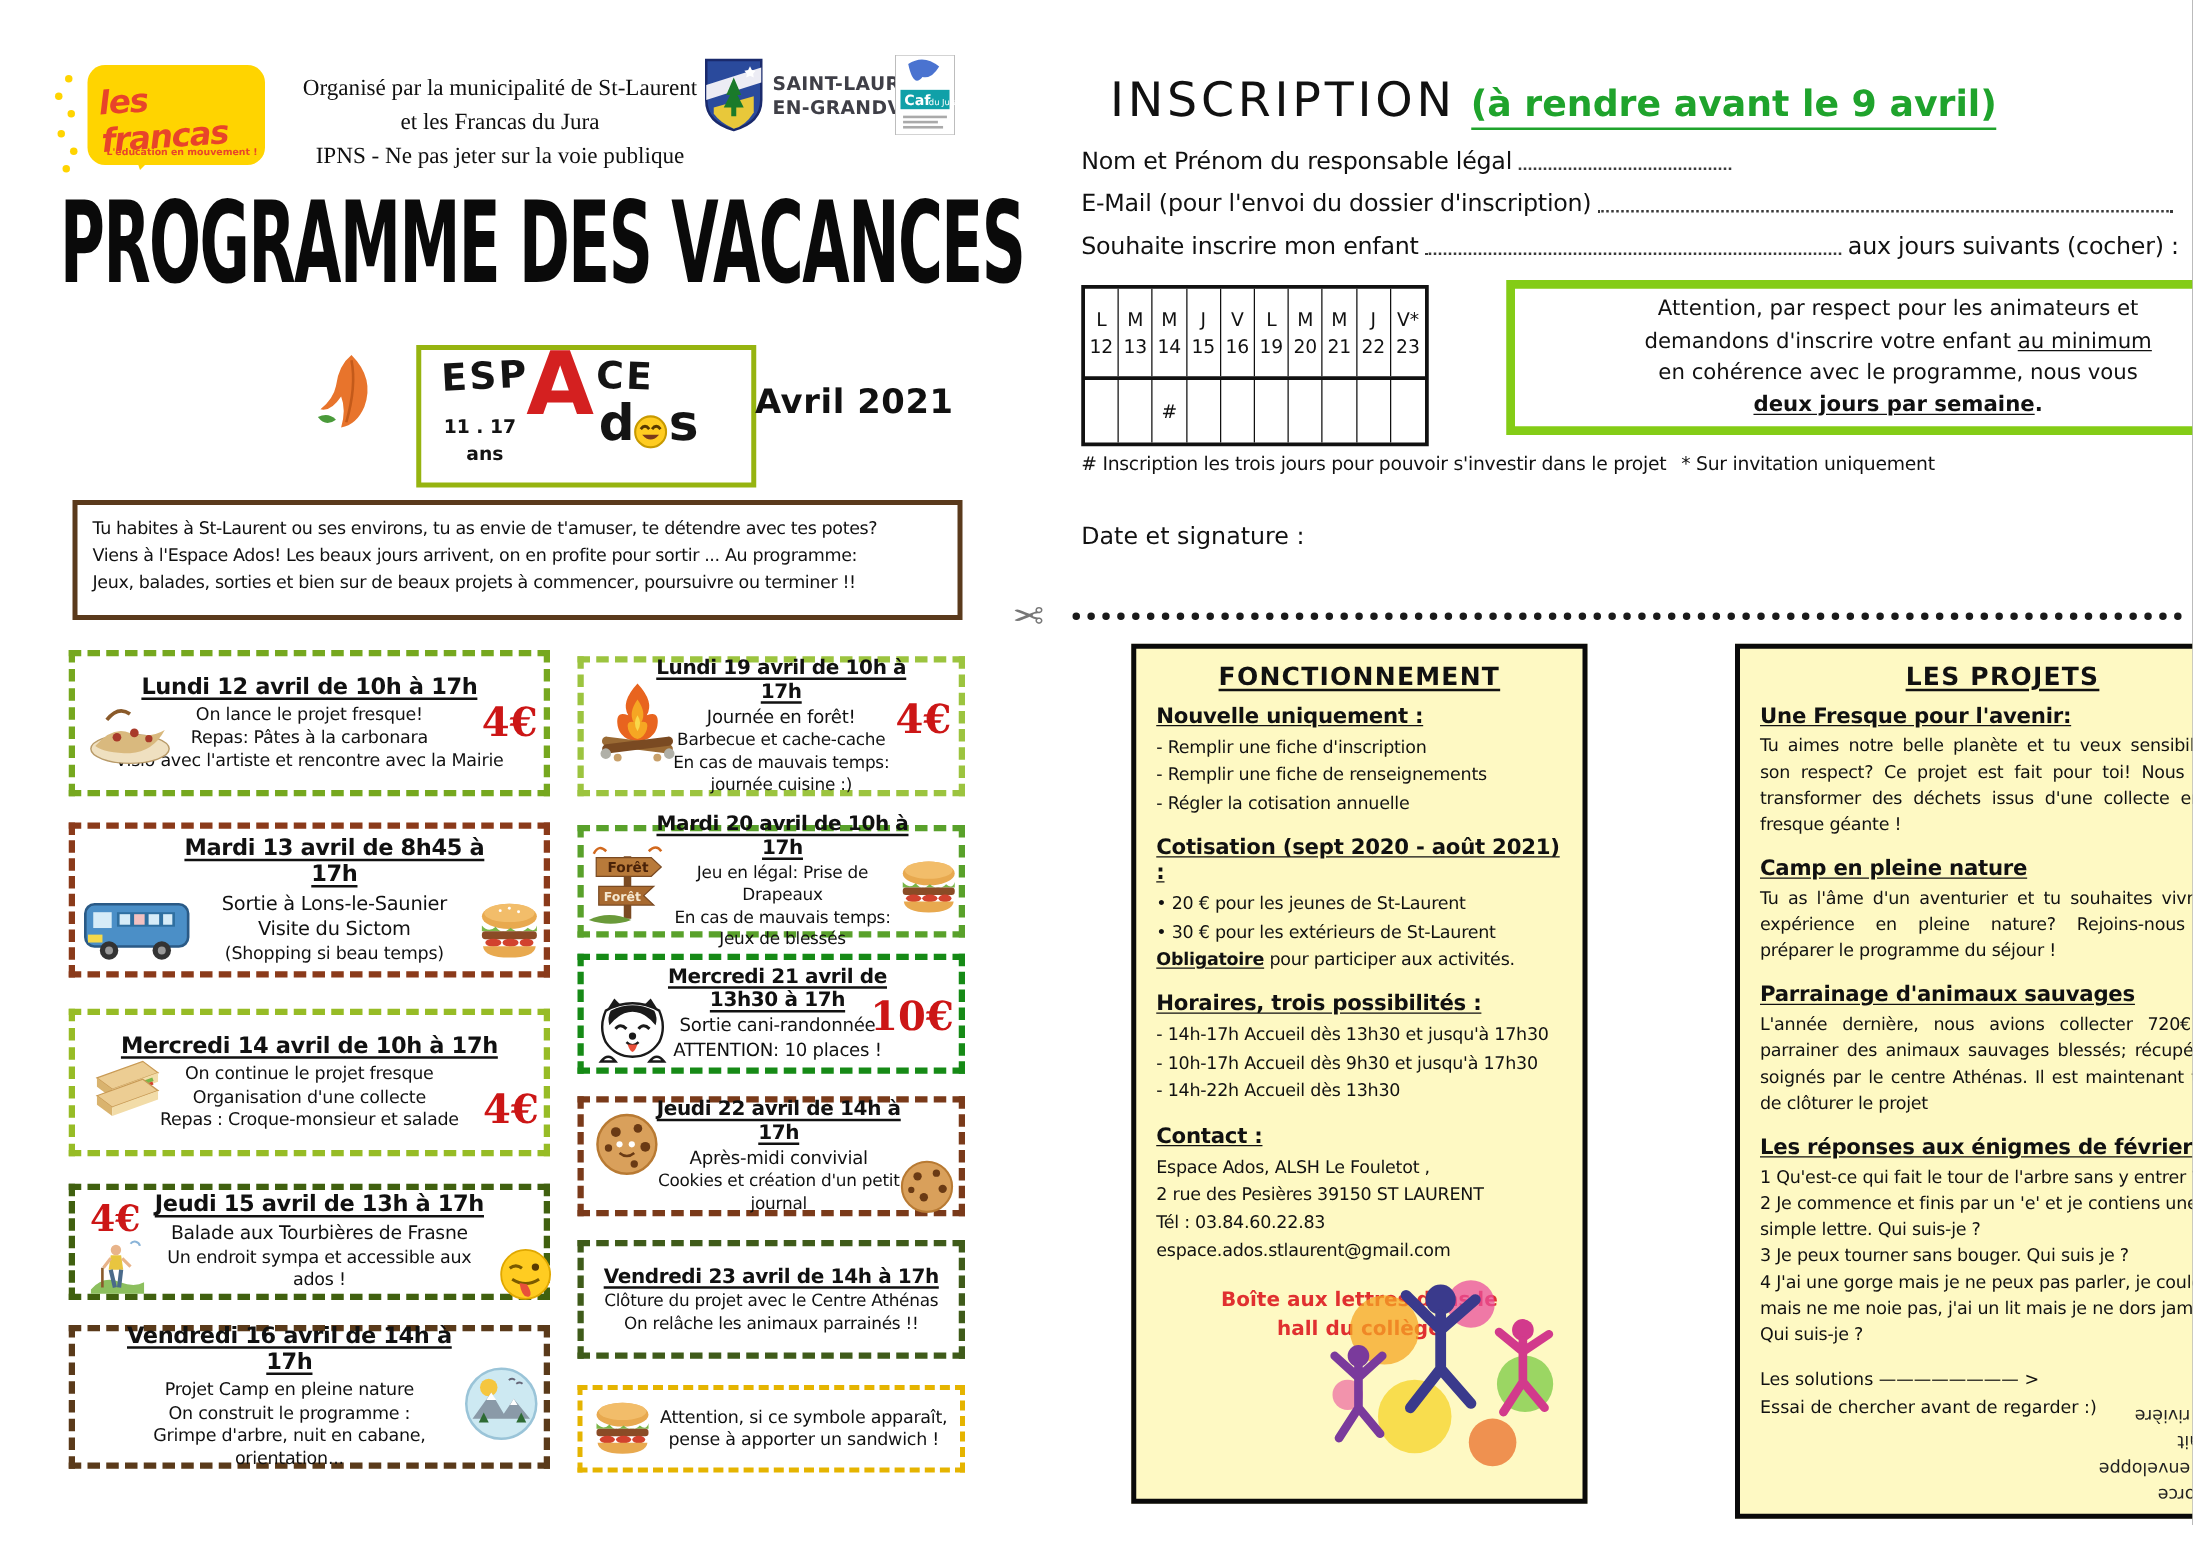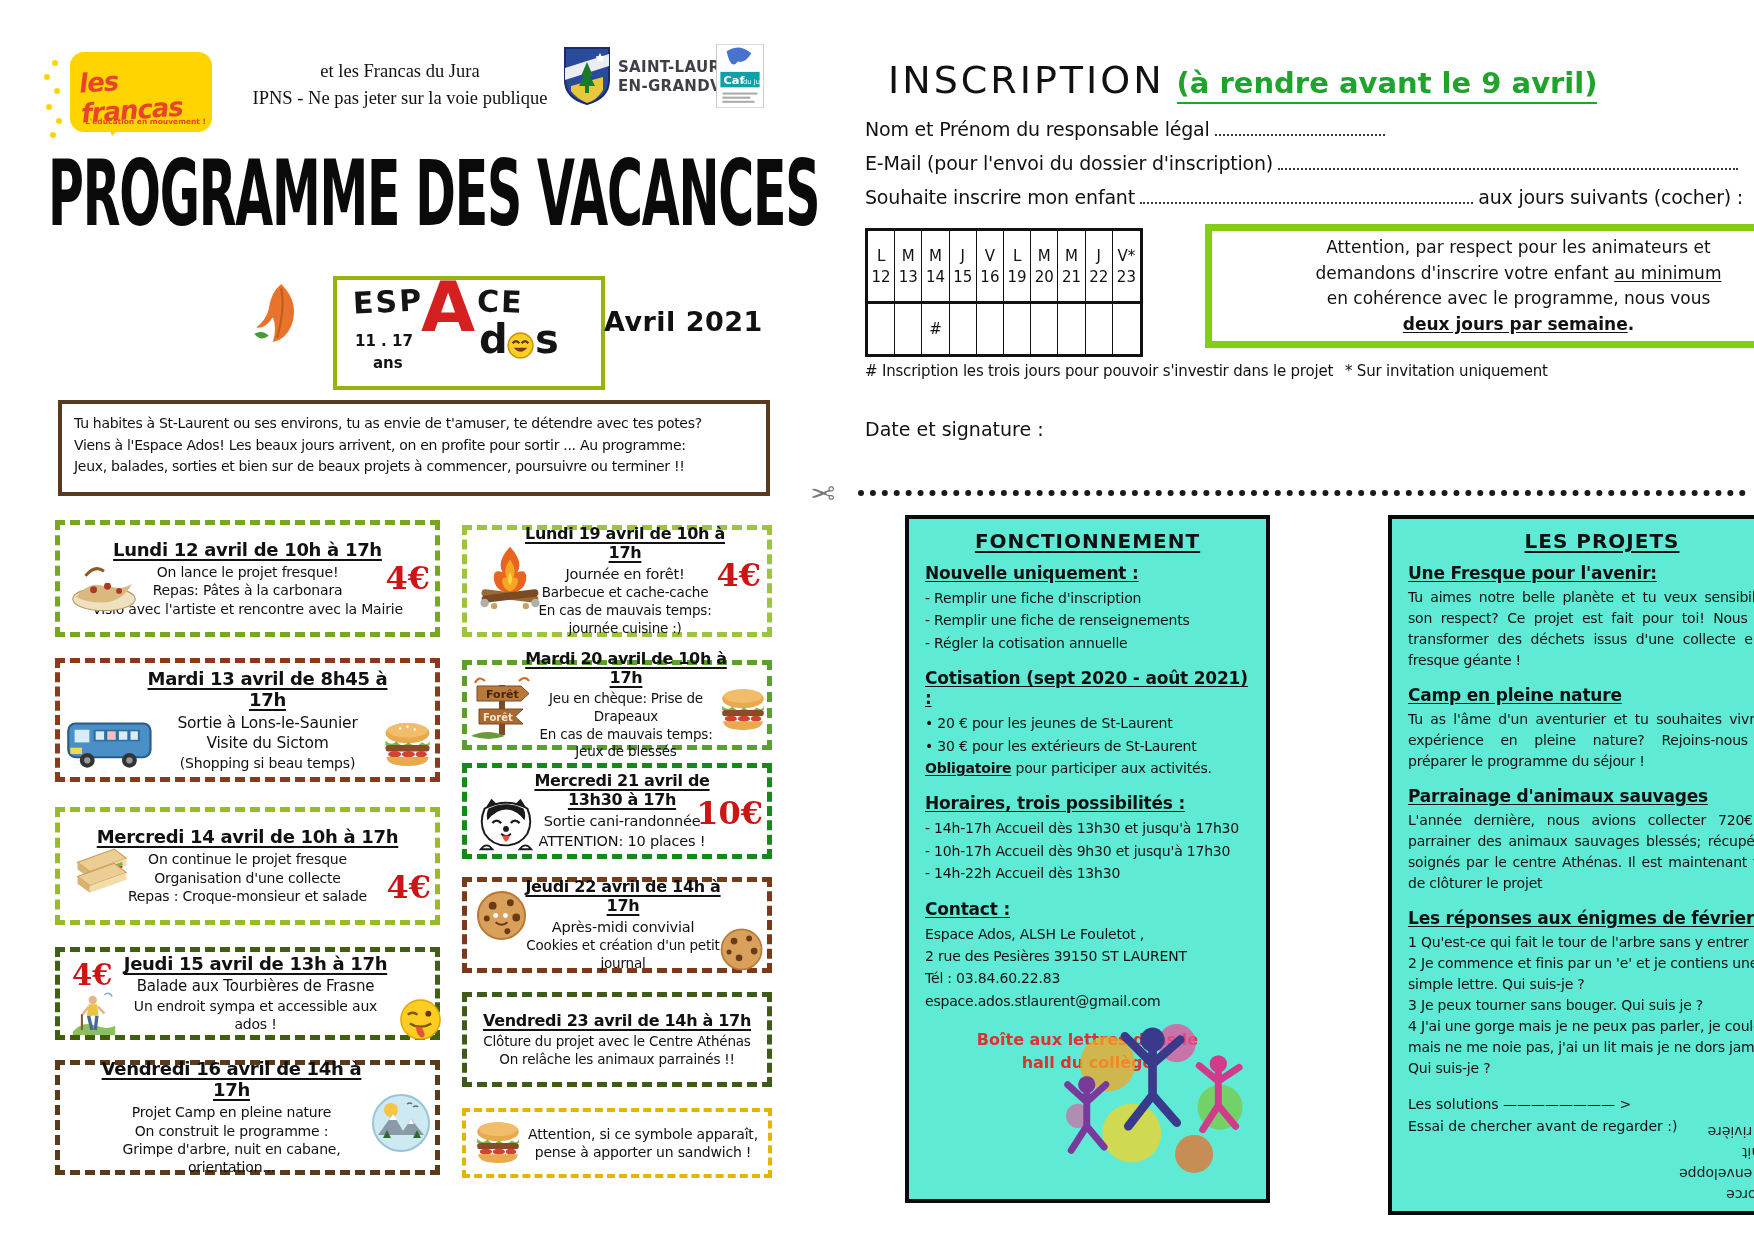--- a/index.html
+++ b/index.html
@@ -66,21 +66,21 @@
 
   .attn{position:absolute;left:1205px;top:224px;width:627px;height:124px;border:7px solid #84cc16;box-sizing:border-box;
         display:flex;flex-direction:column;align-items:center;justify-content:center;font-size:17px;line-height:1.5;font-weight:500;text-align:center;}
   .u{text-decoration:underline;text-underline-offset:2px;}
   .note-s{position:absolute;font-size:15px;letter-spacing:-0.2px;}
   .cotis{position:absolute;left:865px;top:386px;font-size:16.5px;font-weight:800;text-decoration:underline;text-underline-offset:3px;letter-spacing:-0.2px;}
   .datesig{position:absolute;left:865px;top:418px;font-size:19px;}
   .scissors{position:absolute;left:810px;top:476px;font-size:30px;color:#777;transform:scaleX(-1);}
   .cutline{position:absolute;left:858px;top:490px;width:888px;border-top:6px dotted #1a1a1a;}
 
-  .bigbox{position:absolute;border:4px solid #0a0a0a;box-sizing:border-box;background:#5eead4;padding:10px 16px;}
+  .bigbox{position:absolute;border:4px solid #0a0a0a;box-sizing:border-box;background:#fef9c3;padding:10px 16px;}
   .bb-title{text-align:center;font-size:20px;font-weight:800;letter-spacing:1px;margin-bottom:10px;}
   .bb-title span{text-decoration:underline;text-underline-offset:3px;}
   .sec{margin-bottom:14px;}
   .sec-h{font-size:17px;font-weight:800;text-decoration:underline;text-underline-offset:2px;margin-bottom:4px;letter-spacing:-0.2px;}
   .sec-l{font-size:14px;line-height:1.6;letter-spacing:-0.2px;}
   .sec-p{font-size:14px;line-height:1.5;letter-spacing:-0.2px;text-align:justify;}
   .mailbox{margin:16px auto 0;width:75%;text-align:center;font-size:16px;font-weight:800;color:#E03030;line-height:1.45;}
   .sol{font-size:14px;line-height:1.6;margin-top:10px;}
   .solutions-rot{position:absolute;right:14px;bottom:6px;transform:rotate(180deg);font-size:14px;line-height:1.5;color:#222;}
 </style>
@@ -88,20 +88,21 @@
 <body>
 
 <div id="page">
 
   <div class="fdots"></div>
   <div class="francas">
     <span class="fname">les francas</span>
     <span class="ftag">L'éducation en mouvement !</span>
   </div>
   <div class="orgtext">
+    <div>Organisé par la municipalité  de St-Laurent</div>
     <div>et les Francas du Jura</div>
     <div>IPNS - Ne pas jeter sur la voie publique</div>
   </div>
   <span class="abs icon" style="left:563px;top:46px">
     <svg width="48" height="62" viewBox="0 0 48 62">
       <path d="M2 2 L46 2 L46 34 Q46 52 24 58 Q2 52 2 34Z" fill="#2A4A9C" stroke="#1A2A6C" stroke-width="2"></path>
       <path d="M2 22 L46 8 L46 20 L2 34Z" fill="#ECECF4"></path>
       <path d="M8 40 L40 31 L40 44 Q33 55 24 57 Q13 52 8 45Z" fill="#E8C83A"></path>
       <path d="M24 16 L30 30 L27 30 L32 40 L26 40 L26 47 L22 47 L22 40 L16 40 L21 30 L18 30Z" fill="#1A7A2A"></path>
       <path d="M37 7 l1.5 3 3 .5 -2 2.5 .5 3 -3 -1.5 -3 1.5 .5 -3 -2 -2.5 3 -.5Z" fill="#fff"></path>
@@ -322,21 +323,21 @@
         <text x="17" y="24.5" font-size="11" fill="#4A2208" font-weight="bold">Forêt</text>
         <path d="M10 36 L54 36 L46 43.5 L54 51 L10 51Z" fill="#A86A30" stroke="#7A4A22"></path>
         <text x="14" y="47.5" font-size="10" fill="#F5E8D0" font-weight="bold">Forêt</text>
         <path d="M2 63 Q18 55 36 63 Q20 69 2 63Z" fill="#6A9A3A"></path>
         <path d="M6 10 q4 -8 10 -2" stroke="#D2691E" stroke-width="2" fill="none"></path>
         <path d="M50 8 q6 -6 10 0" stroke="#D2691E" stroke-width="2" fill="none"></path>
       </svg>
     </span>
     <div class="daytext" style="padding-left:58px;padding-right:40px">
       <div class="dtitle">Mardi 20 avril de 10h à 17h</div>
-      <div class="dline">Jeu en chèque: Prise de Drapeaux</div>
+      <div class="dline">Jeu en légal: Prise de Drapeaux</div>
       <div class="dline">En cas de mauvais temps: Jeux de blessés</div>
     </div>
     <span class="icon" style="right:-2px;top:22px">
       <svg width="52" height="46" viewBox="0 0 60 52">
         <ellipse cx="30" cy="13" rx="24" ry="11" fill="#E8A94F"></ellipse>
           <ellipse cx="30" cy="10" rx="22" ry="8" fill="#F2BD6A"></ellipse>
         <path d="M6 21 Q12 28 18 22 Q24 30 31 23 Q39 30 46 23 Q52 28 54 21 L54 26 L6 26Z" fill="#7AB648"></path>
         <rect x="6" y="26" width="48" height="7" rx="3" fill="#8A4B26"></rect>
         <ellipse cx="16" cy="36" rx="7" ry="3.5" fill="#D2422E"></ellipse>
           <ellipse cx="31" cy="36" rx="7" ry="3.5" fill="#D2422E"></ellipse>

